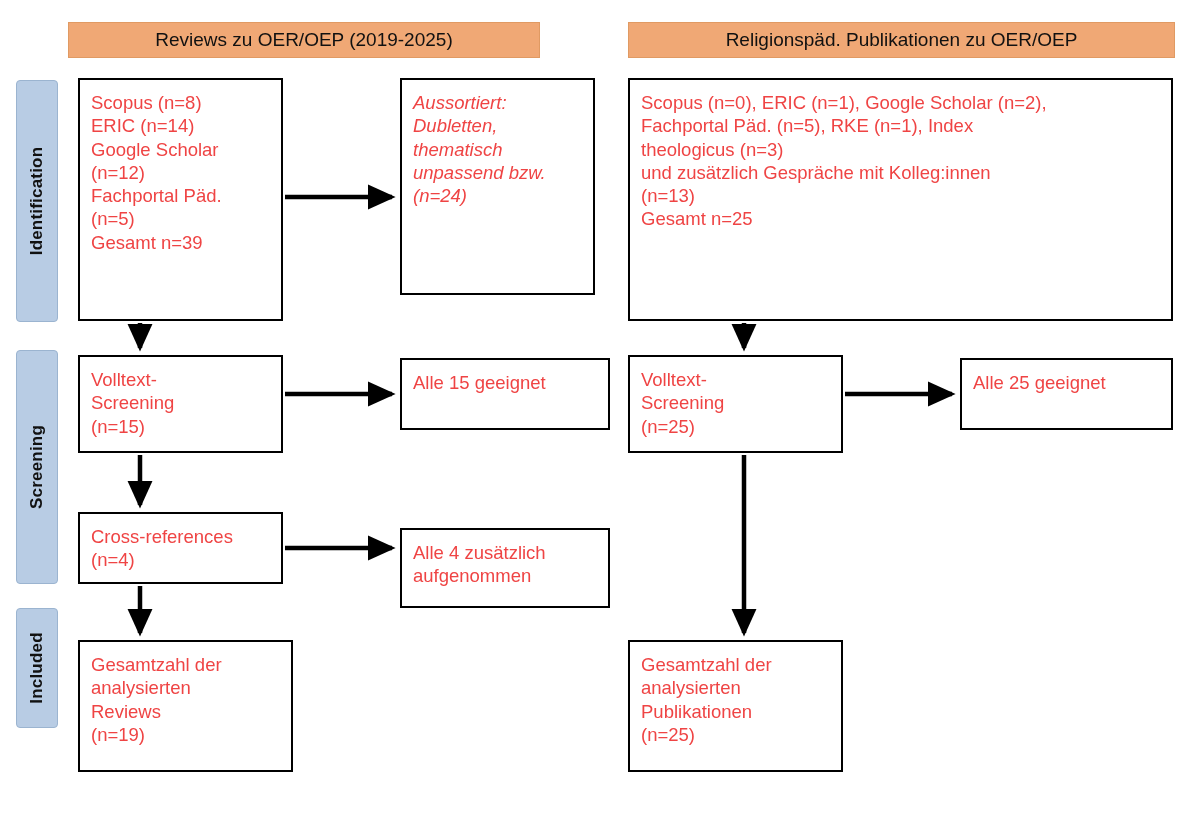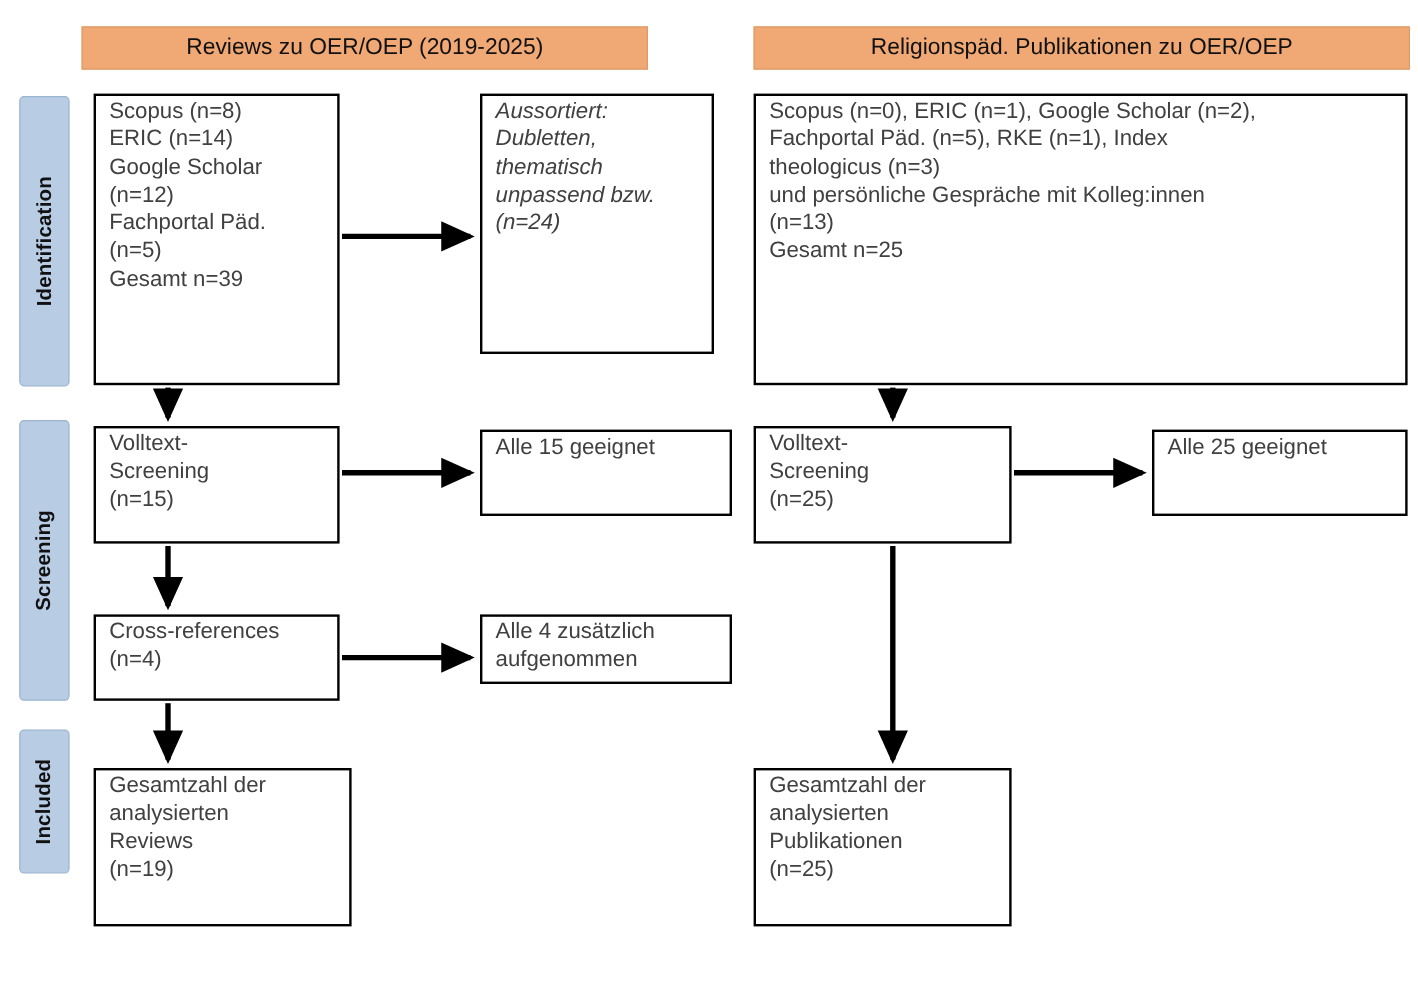--- a/index.html
+++ b/index.html
@@ -48,24 +48,24 @@
     justify-content: center;
     font-size: 19px;
     color: #111;
     white-space: nowrap;
   }
   .node {
     position: absolute;
     background: #ffffff;
     border: 2.5px solid #000000;
     box-sizing: border-box;
-    padding: 0 10px 6px 11px;
+    padding: 11px 10px 6px 11px;
     font-size: 18.5px;
     line-height: 1.26;
-    color: #404040;
+    color: #ef4444;
     overflow: hidden;
   }
   .node .line {
     display: block;
     white-space: nowrap;
   }
   svg.arrows {
     position: absolute;
     left: 0; top: 0;
     width: 1182px;
@@ -121,37 +121,37 @@
 
   <div class="node" style="left:400px; top:358px; width:210px; height:72px;">
     <span class="line">Alle 15 geeignet</span>
   </div>
 
   <div class="node" style="left:78px; top:512px; width:205px; height:72px;">
     <span class="line">Cross-references</span>
     <span class="line">(n=4)</span>
   </div>
 
-  <div class="node" style="left:400px; top:512px; width:210px; height:58px;">
+  <div class="node" style="left:400px; top:528px; width:210px; height:80px;">
     <span class="line">Alle 4 zusätzlich</span>
     <span class="line">aufgenommen</span>
   </div>
 
   <div class="node" style="left:78px; top:640px; width:215px; height:132px;">
     <span class="line">Gesamtzahl der</span>
     <span class="line">analysierten</span>
     <span class="line">Reviews</span>
     <span class="line">(n=19)</span>
   </div>
 
   <div class="node" style="left:628px; top:78px; width:545px; height:243px;">
     <span class="line">Scopus (n=0), ERIC (n=1), Google Scholar (n=2),</span>
     <span class="line">Fachportal Päd. (n=5), RKE (n=1), Index</span>
     <span class="line">theologicus (n=3)</span>
-    <span class="line">und persönliche Gespräche mit Kolleg:innen</span>
+    <span class="line">und zusätzlich Gespräche mit Kolleg:innen</span>
     <span class="line">(n=13)</span>
     <span class="line">Gesamt n=25</span>
   </div>
 
   <div class="node" style="left:628px; top:355px; width:215px; height:98px;">
     <span class="line">Volltext-</span>
     <span class="line">Screening</span>
     <span class="line">(n=25)</span>
   </div>
 

